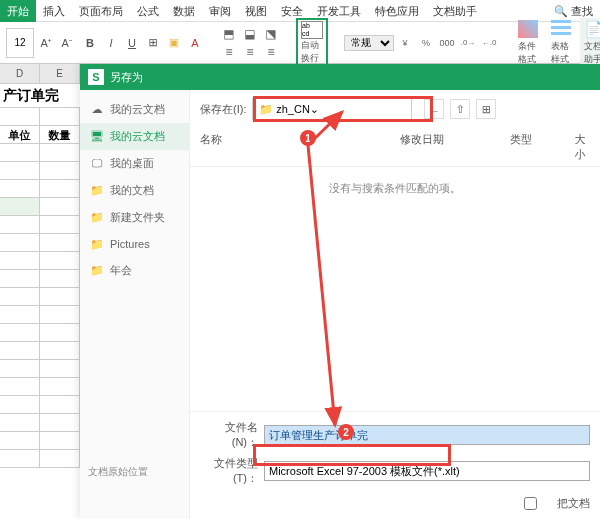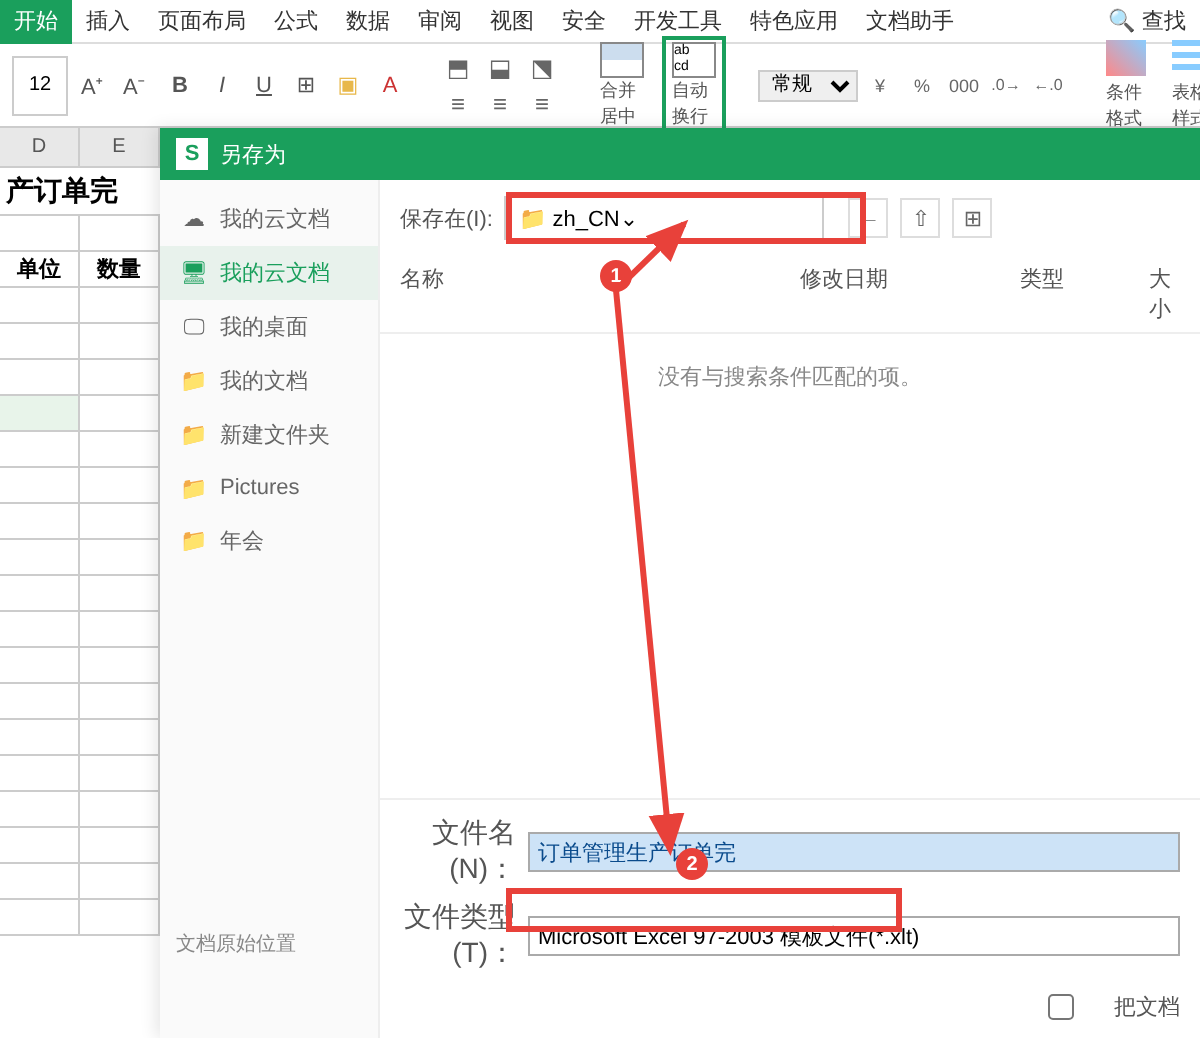--- a/index.html
+++ b/index.html
@@ -59,21 +59,21 @@
 .list-hdr{display:flex;padding:4px 10px;border-bottom:1px solid #eee;font-size:11px;color:#555}
 .lh-name{width:200px}
 .lh-date{width:110px}
 .lh-type{width:60px}
 .lh-size{flex:1;text-align:center}
 
 .list-body{flex:1;padding:10px;text-align:center;color:#888;font-size:11px;position:relative}
 
 .bottom{padding:8px 10px;border-top:1px solid #eee}
 .frow{display:flex;align-items:center;gap:6px;margin-bottom:6px}
-.flbl{width:58px;font-size:14px;color:#555;text-align:right}
+.flbl{width:58px;font-size:11px;color:#555;text-align:right}
 .finput{flex:1;height:20px;border:1px solid #aaa;padding:0 4px;font-size:11px}
 .finput.sel{background:#cde3f7;color:#0a4b8c}
 .chk-row{display:flex;align-items:center;justify-content:flex-end;gap:20px;font-size:10px;color:#555;padding-top:4px}
 .circ{position:absolute;width:16px;height:16px;border-radius:50%;background:#e8413a;color:#fff;font-size:10px;display:flex;align-items:center;justify-content:center;font-weight:bold}
 
 svg.arr{position:absolute;pointer-events:none}
 </style>
 </head>
 <body>
 
@@ -120,24 +120,20 @@
       <div class="tool-ico">⬓</div>
       <div class="tool-ico">⬔</div>
     </div>
     <div class="tool-row">
       <div class="tool-ico">≡</div>
       <div class="tool-ico">≡</div>
       <div class="tool-ico">≡</div>
     </div>
   </div>
   <div class="div"></div>
-  <div class="merge-btn">
-    <div class="merge-ico"></div>
-    <div class="tool-lbl">合并居中</div>
-  </div>
   <div class="merge-btn auto-wrap">
     <div style="width:22px;height:18px;border:1px solid #888;font-size:7px;line-height:8px">ab<br>cd</div>
     <div class="tool-lbl">自动换行</div>
   </div>
   <div class="div"></div>
   <div class="num-fmt">
     <select class="fmt-sel"><option>常规</option></select>
     <div class="tool-row">
       <div class="tool-ico" style="font-size:9px">¥</div>
       <div class="tool-ico" style="font-size:9px">%</div>

